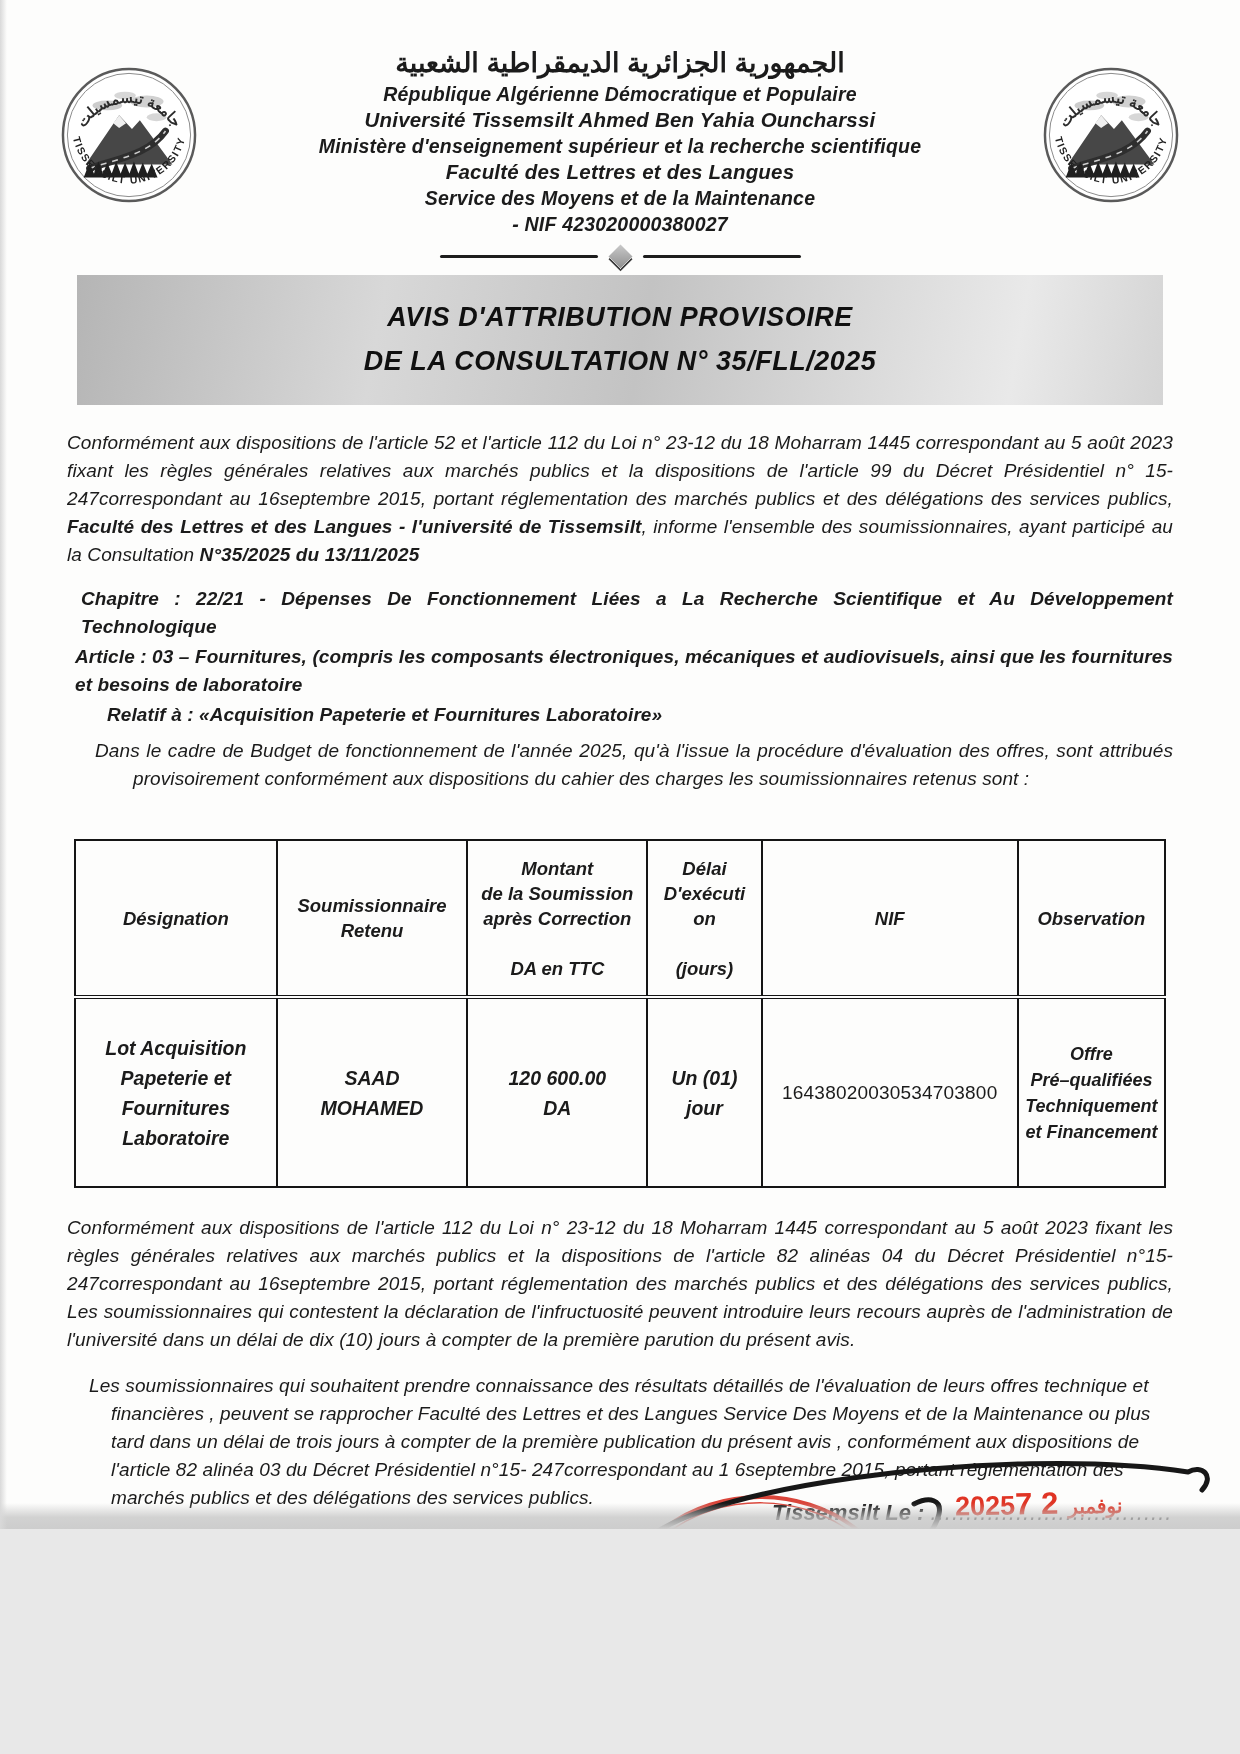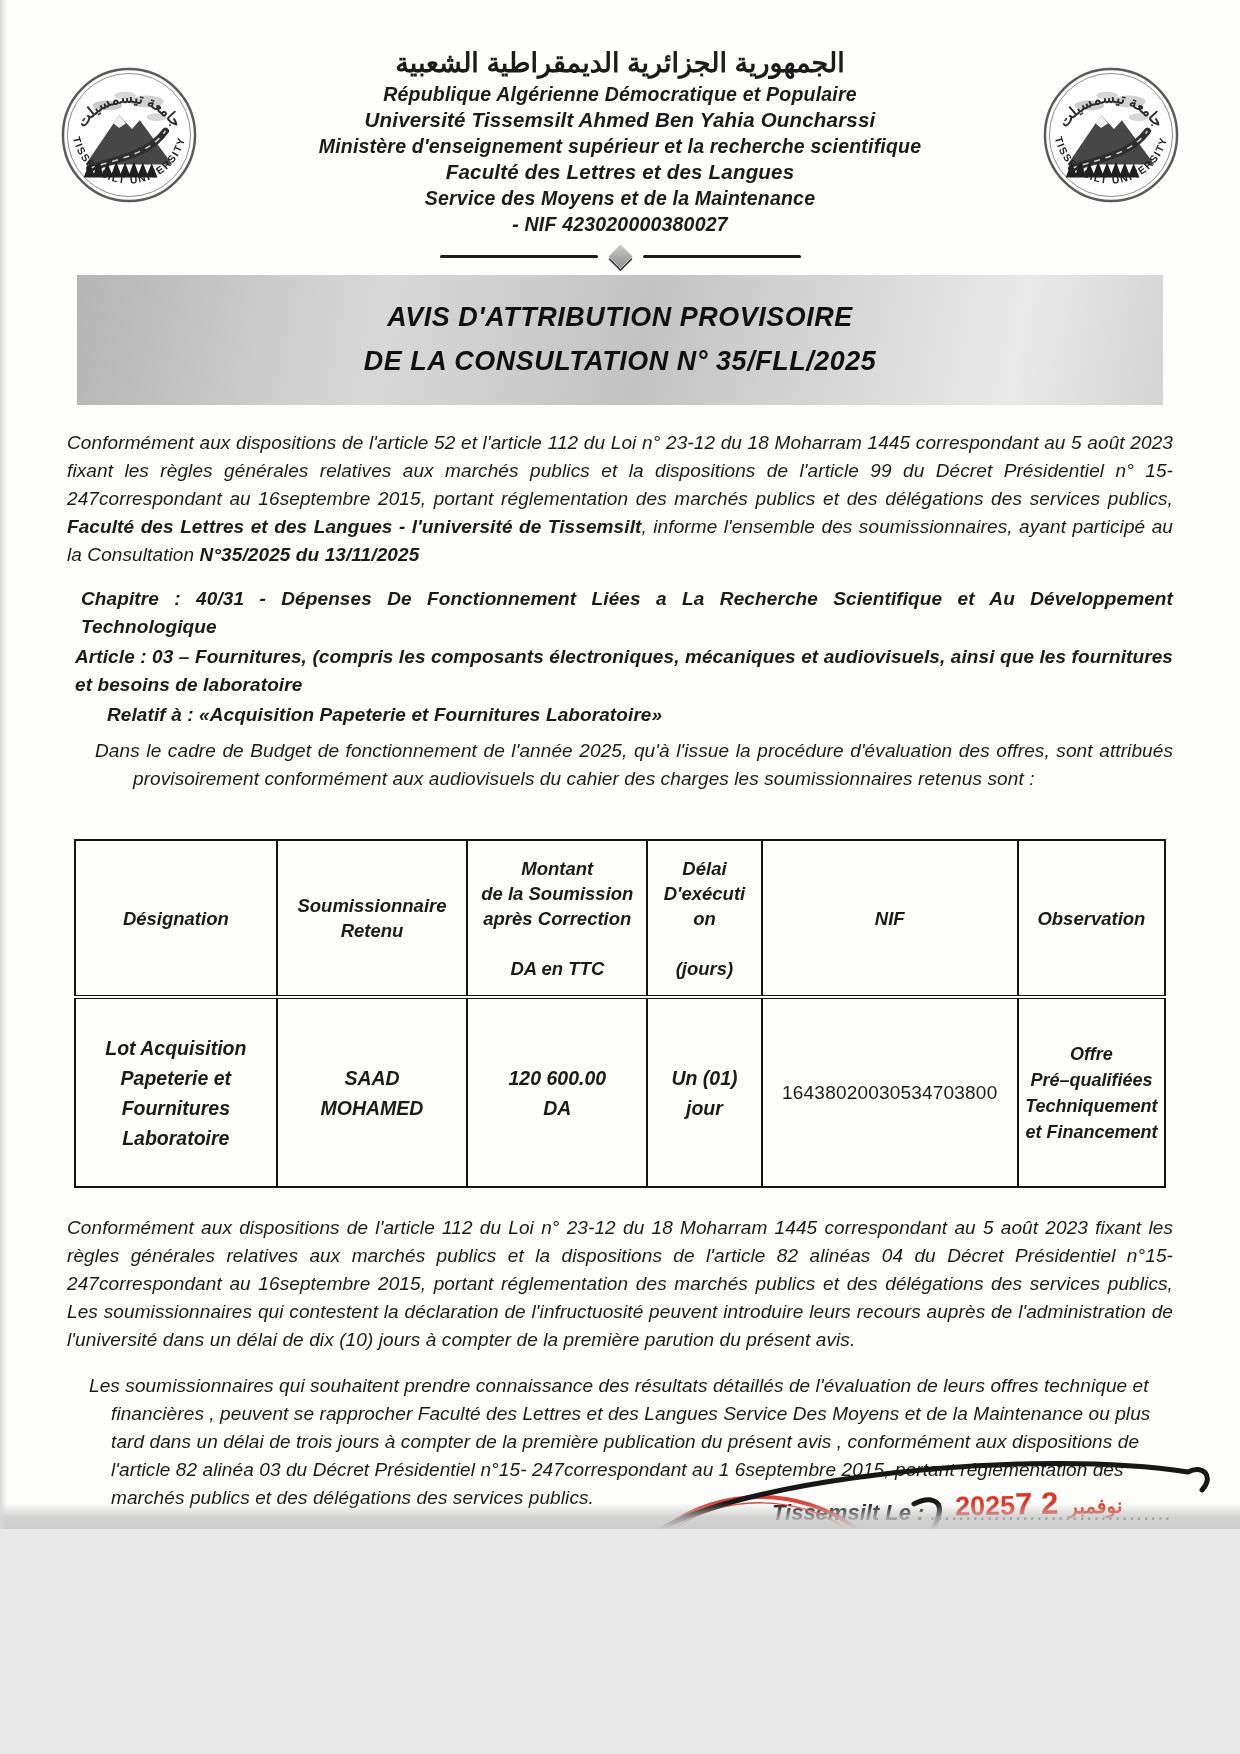--- a/index.html
+++ b/index.html
@@ -120,26 +120,26 @@
   <div class="banner">
     <div class="b1">AVIS D'ATTRIBUTION PROVISOIRE</div>
     <div class="b2">DE LA CONSULTATION N° 35/FLL/2025</div>
   </div>
 
   <div class="content">
 
     <p class="para p1"><span>Conformément aux dispositions de l'article 52 et l'article 112 du Loi n° 23-12 du 18 Moharram 1445 correspondant au 5 août 2023 fixant les règles générales relatives aux marchés publics et  la dispositions de l'article 99 du Décret Présidentiel n° 15- 247correspondant au   16septembre 2015, portant réglementation des marchés publics et des délégations des services publics, </span><span class="bold">Faculté des Lettres et des Langues - l'université de Tissemsilt</span><span>, informe l'ensemble des soumissionnaires, ayant participé au la Consultation </span><span class="bold">N°35/2025 du 13/11/2025</span></p>
 
     <div class="chapitre-block">
-      <p class="para c1">Chapitre : 40/31 - Dépenses De Fonctionnement Liées a La   Recherche Scientifique et Au Développement Technologique</p>
+      <p class="para c1">Chapitre : 22/21 - Dépenses De Fonctionnement Liées a La   Recherche Scientifique et Au Développement Technologique</p>
       <p class="para c2">Article : 03 – Fournitures, (compris les composants électroniques, mécaniques et audiovisuels, ainsi que les fournitures et besoins de laboratoire</p>
       <p class="para c3">Relatif à : «Acquisition Papeterie et Fournitures Laboratoire»</p>
     </div>
 
-    <p class="para intro">Dans le cadre de Budget de fonctionnement de l'année 2025, qu'à l'issue la procédure d'évaluation des offres, sont attribués provisoirement conformément aux audiovisuels du cahier des charges les soumissionnaires retenus sont :</p>
+    <p class="para intro">Dans le cadre de Budget de fonctionnement de l'année 2025, qu'à l'issue la procédure d'évaluation des offres, sont attribués provisoirement conformément aux dispositions du cahier des charges les soumissionnaires retenus sont :</p>
 
     <table class="award">
       <colgroup>
         <col style="width:18.5%">
           <col style="width:17.5%">
           <col style="width:16.5%">
         <col style="width:10.5%">
           <col style="width:23.5%">
           <col style="width:13.5%">
       </colgroup>

